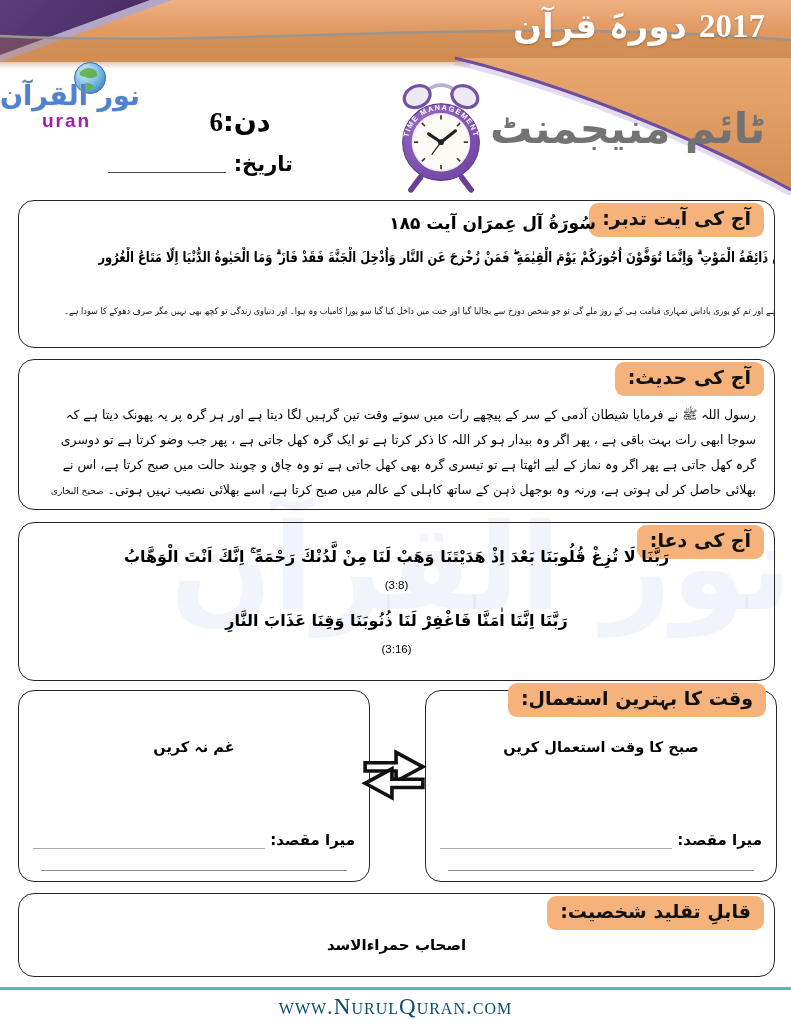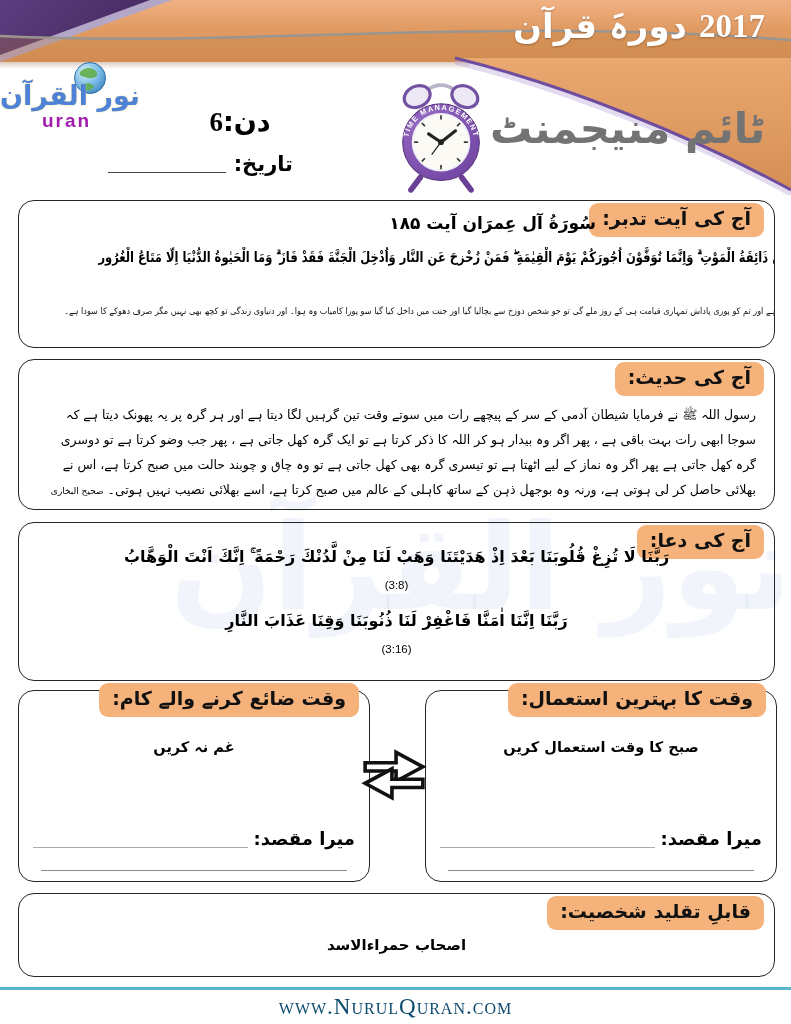--- a/index.html
+++ b/index.html
@@ -61,21 +61,21 @@
   .s3{top:522px;height:157px;}
   .dua{position:absolute;left:0;right:0;text-align:center;direction:rtl;font-weight:700;font-size:16px;}
   .a1{top:24px;} .a2{top:88px;}
   .duaref{position:absolute;left:0;right:0;text-align:center;font-size:11.5px;font-family:"Liberation Sans",sans-serif;}
   .r1{top:56px;} .r2{top:120px;}
 
   .s4{top:690px;height:190px;width:350px;}
   .s4.left{left:18px;} .s4.right{left:425px;}
   .s4 .label{top:-8px;}
   .cell-content{position:absolute;top:48px;left:0;right:0;text-align:center;direction:rtl;font-size:14.5px;font-weight:600;}
-  .goal{position:absolute;bottom:32px;right:14px;left:14px;display:flex;direction:rtl;align-items:center;gap:5px;font-size:18px;font-weight:700;}
+  .goal{position:absolute;bottom:32px;right:14px;left:14px;display:flex;direction:rtl;align-items:flex-end;gap:5px;font-size:15px;font-weight:700;}
   .goal-line{flex:1;border-bottom:1.2px solid #aaa;height:1em;}
   .bottom-line{position:absolute;bottom:10px;left:22px;right:22px;border-bottom:1.6px solid #8a8a8a;}
   .swap{position:absolute;left:354px;top:740px;width:80px;height:66px;z-index:2;}
 
   .s5{top:893px;height:82px;}
   .cell-content5{position:absolute;top:42px;left:0;right:0;text-align:center;direction:rtl;font-size:15px;font-weight:600;}
 
   
   .rule{position:absolute;top:987px;left:0;width:791px;height:3px;background:#57b7c9;}
   .site{position:absolute;top:994px;left:0;width:791px;text-align:center;
@@ -193,21 +193,20 @@
 
   <section class="box s3">
     <div class="label">آج کی دعا:</div>
     <div class="dua a1">رَبَّنَا لَا تُزِغْ قُلُوبَنَا بَعْدَ اِذْ هَدَيْتَنَا وَهَبْ لَنَا مِنْ لَّدُنْكَ رَحْمَةً ۚ اِنَّكَ اَنْتَ الْوَهَّابُ</div>
     <div class="duaref r1">(3:8)</div>
     <div class="dua a2">رَبَّنَا اِنَّنَا اٰمَنَّا فَاغْفِرْ لَنَا ذُنُوبَنَا وَقِنَا عَذَابَ النَّارِ</div>
     <div class="duaref r2">(3:16)</div>
   </section>
 
   <section class="box s4 left">
-    <div class="label">وقت ضائع کرنے والے کام:</div>
     <div class="cell-content">غم نہ کریں</div>
     <div class="goal">
       <span>میرا مقصد:</span>
       <span class="goal-line"></span>
     </div>
     <div class="bottom-line"></div>
   </section>
 
   <svg class="swap" viewBox="0 0 76 64">
     <path d="M10,22 L40,22 L40,12 L66,26 L40,40 L40,30 L10,30 Z" fill="#fff" stroke="#111" stroke-width="3.5" stroke-linejoin="miter"></path>

